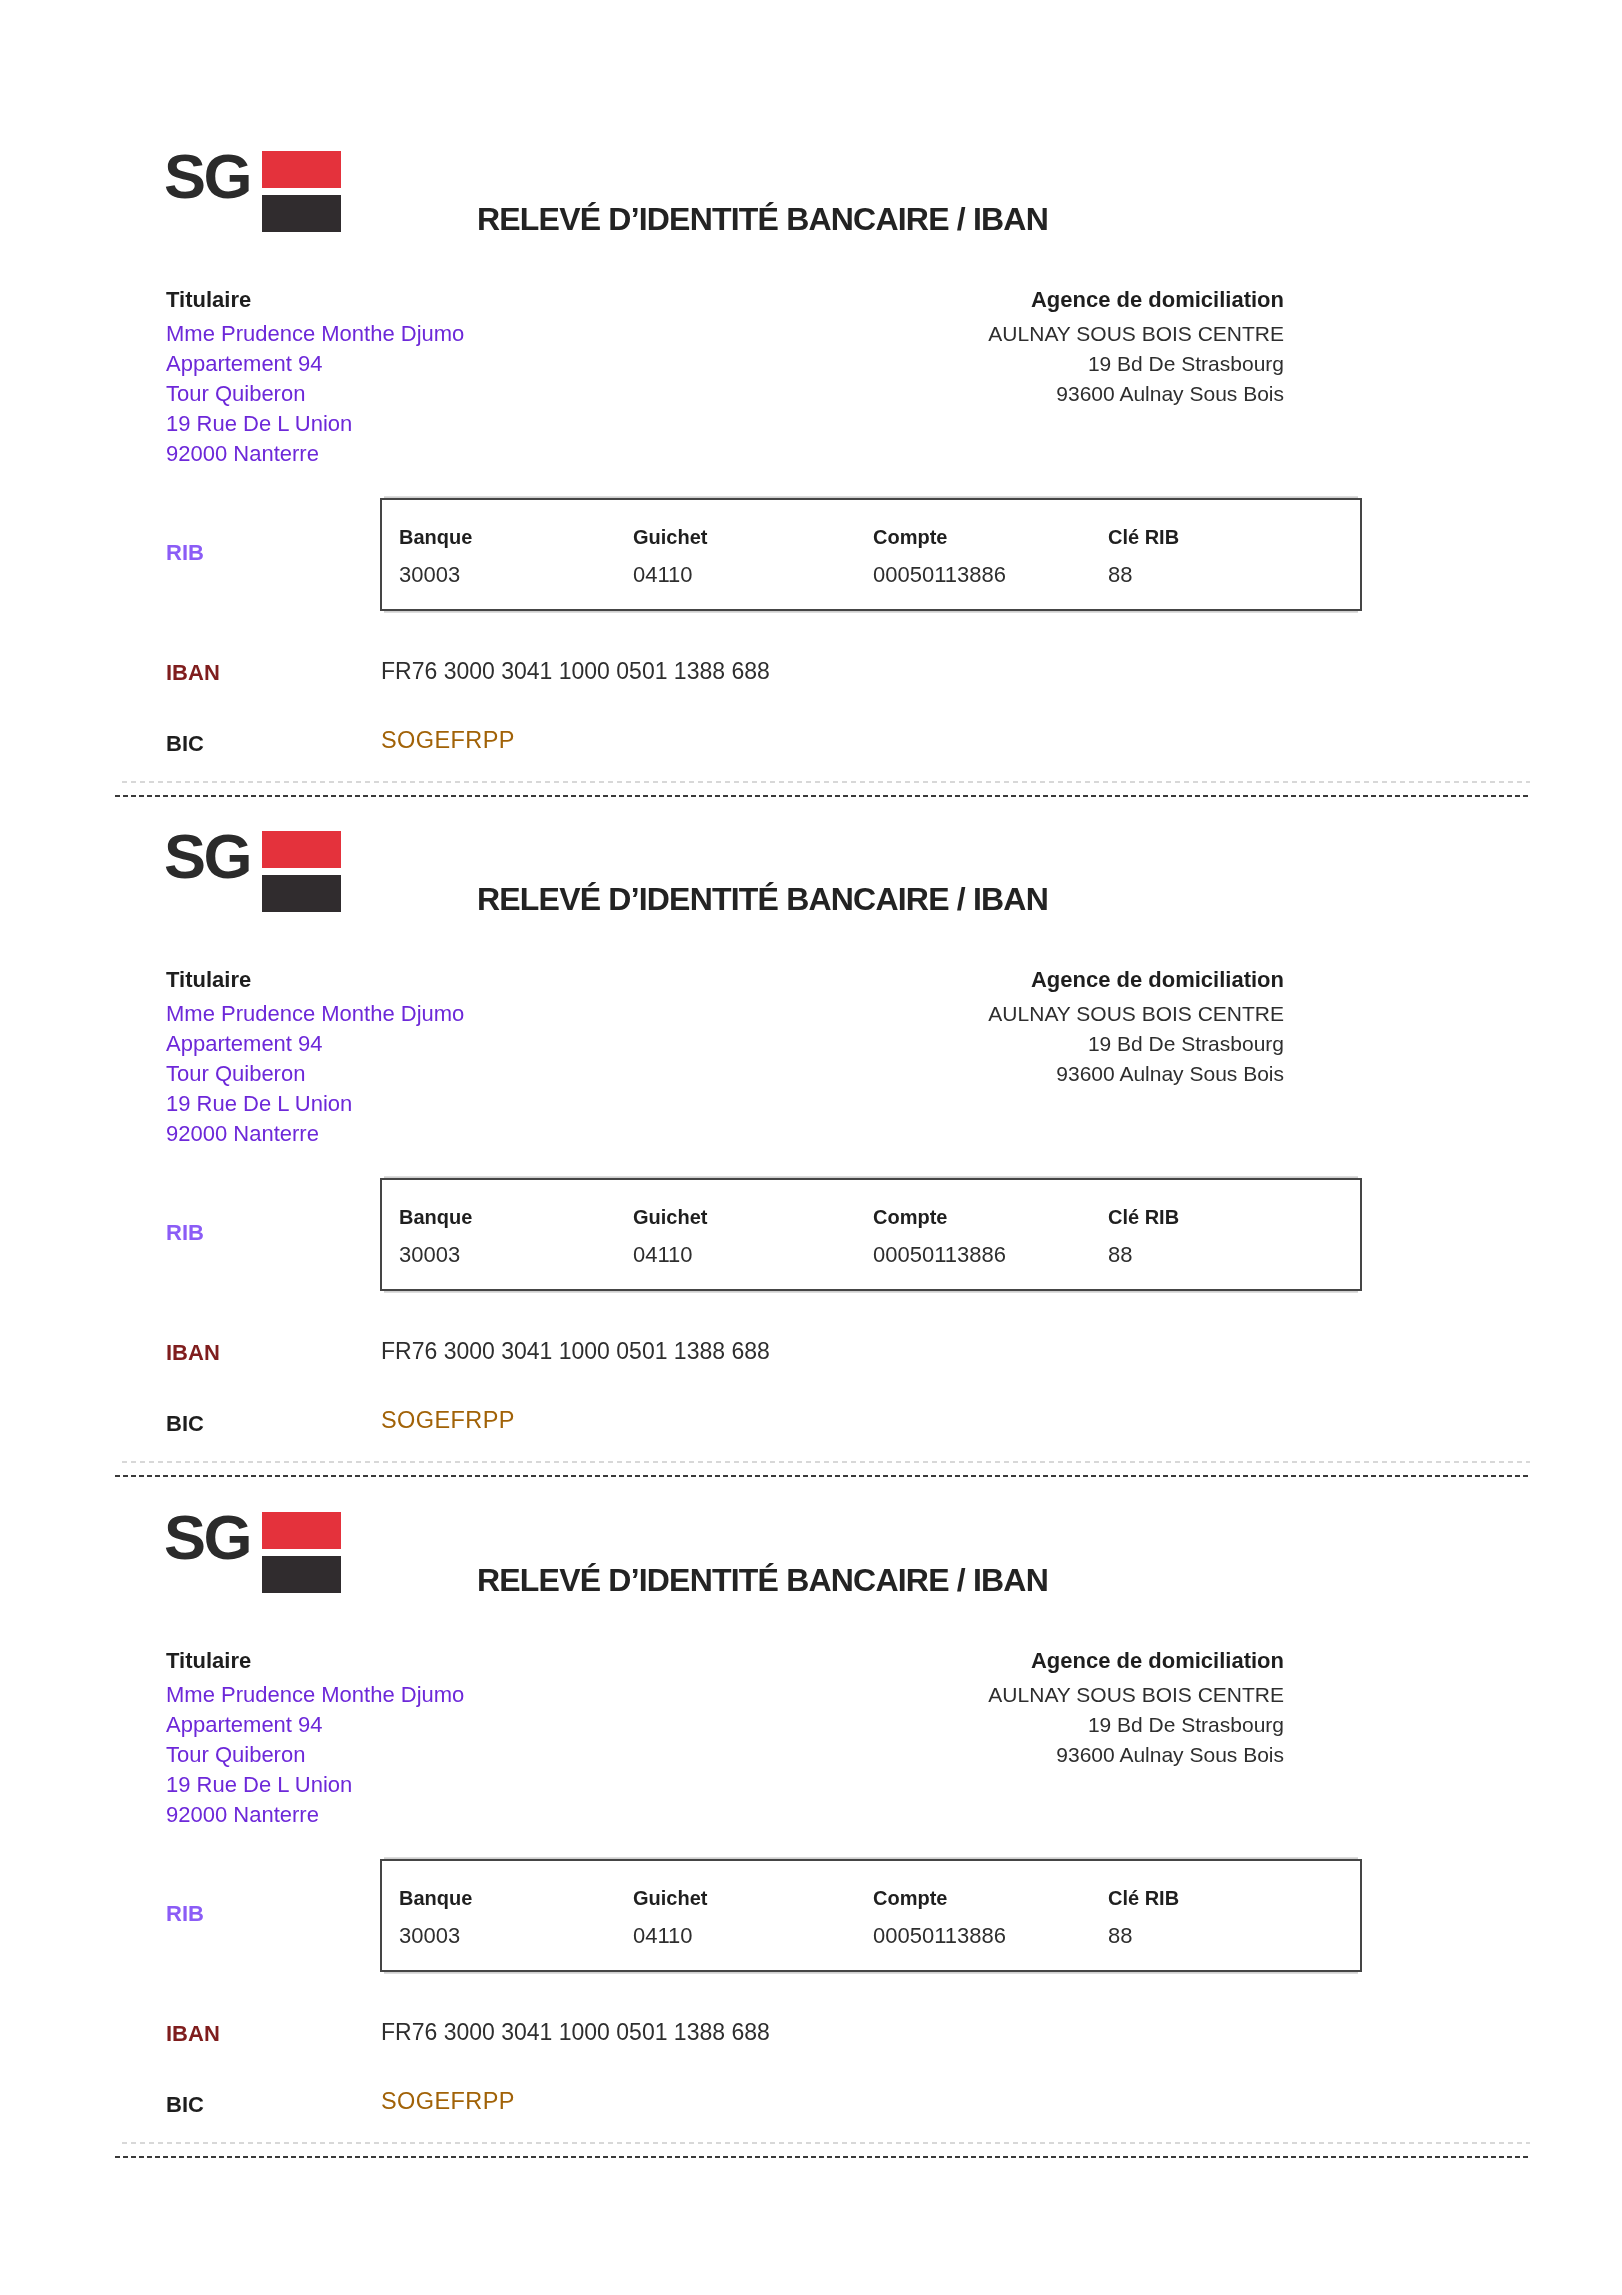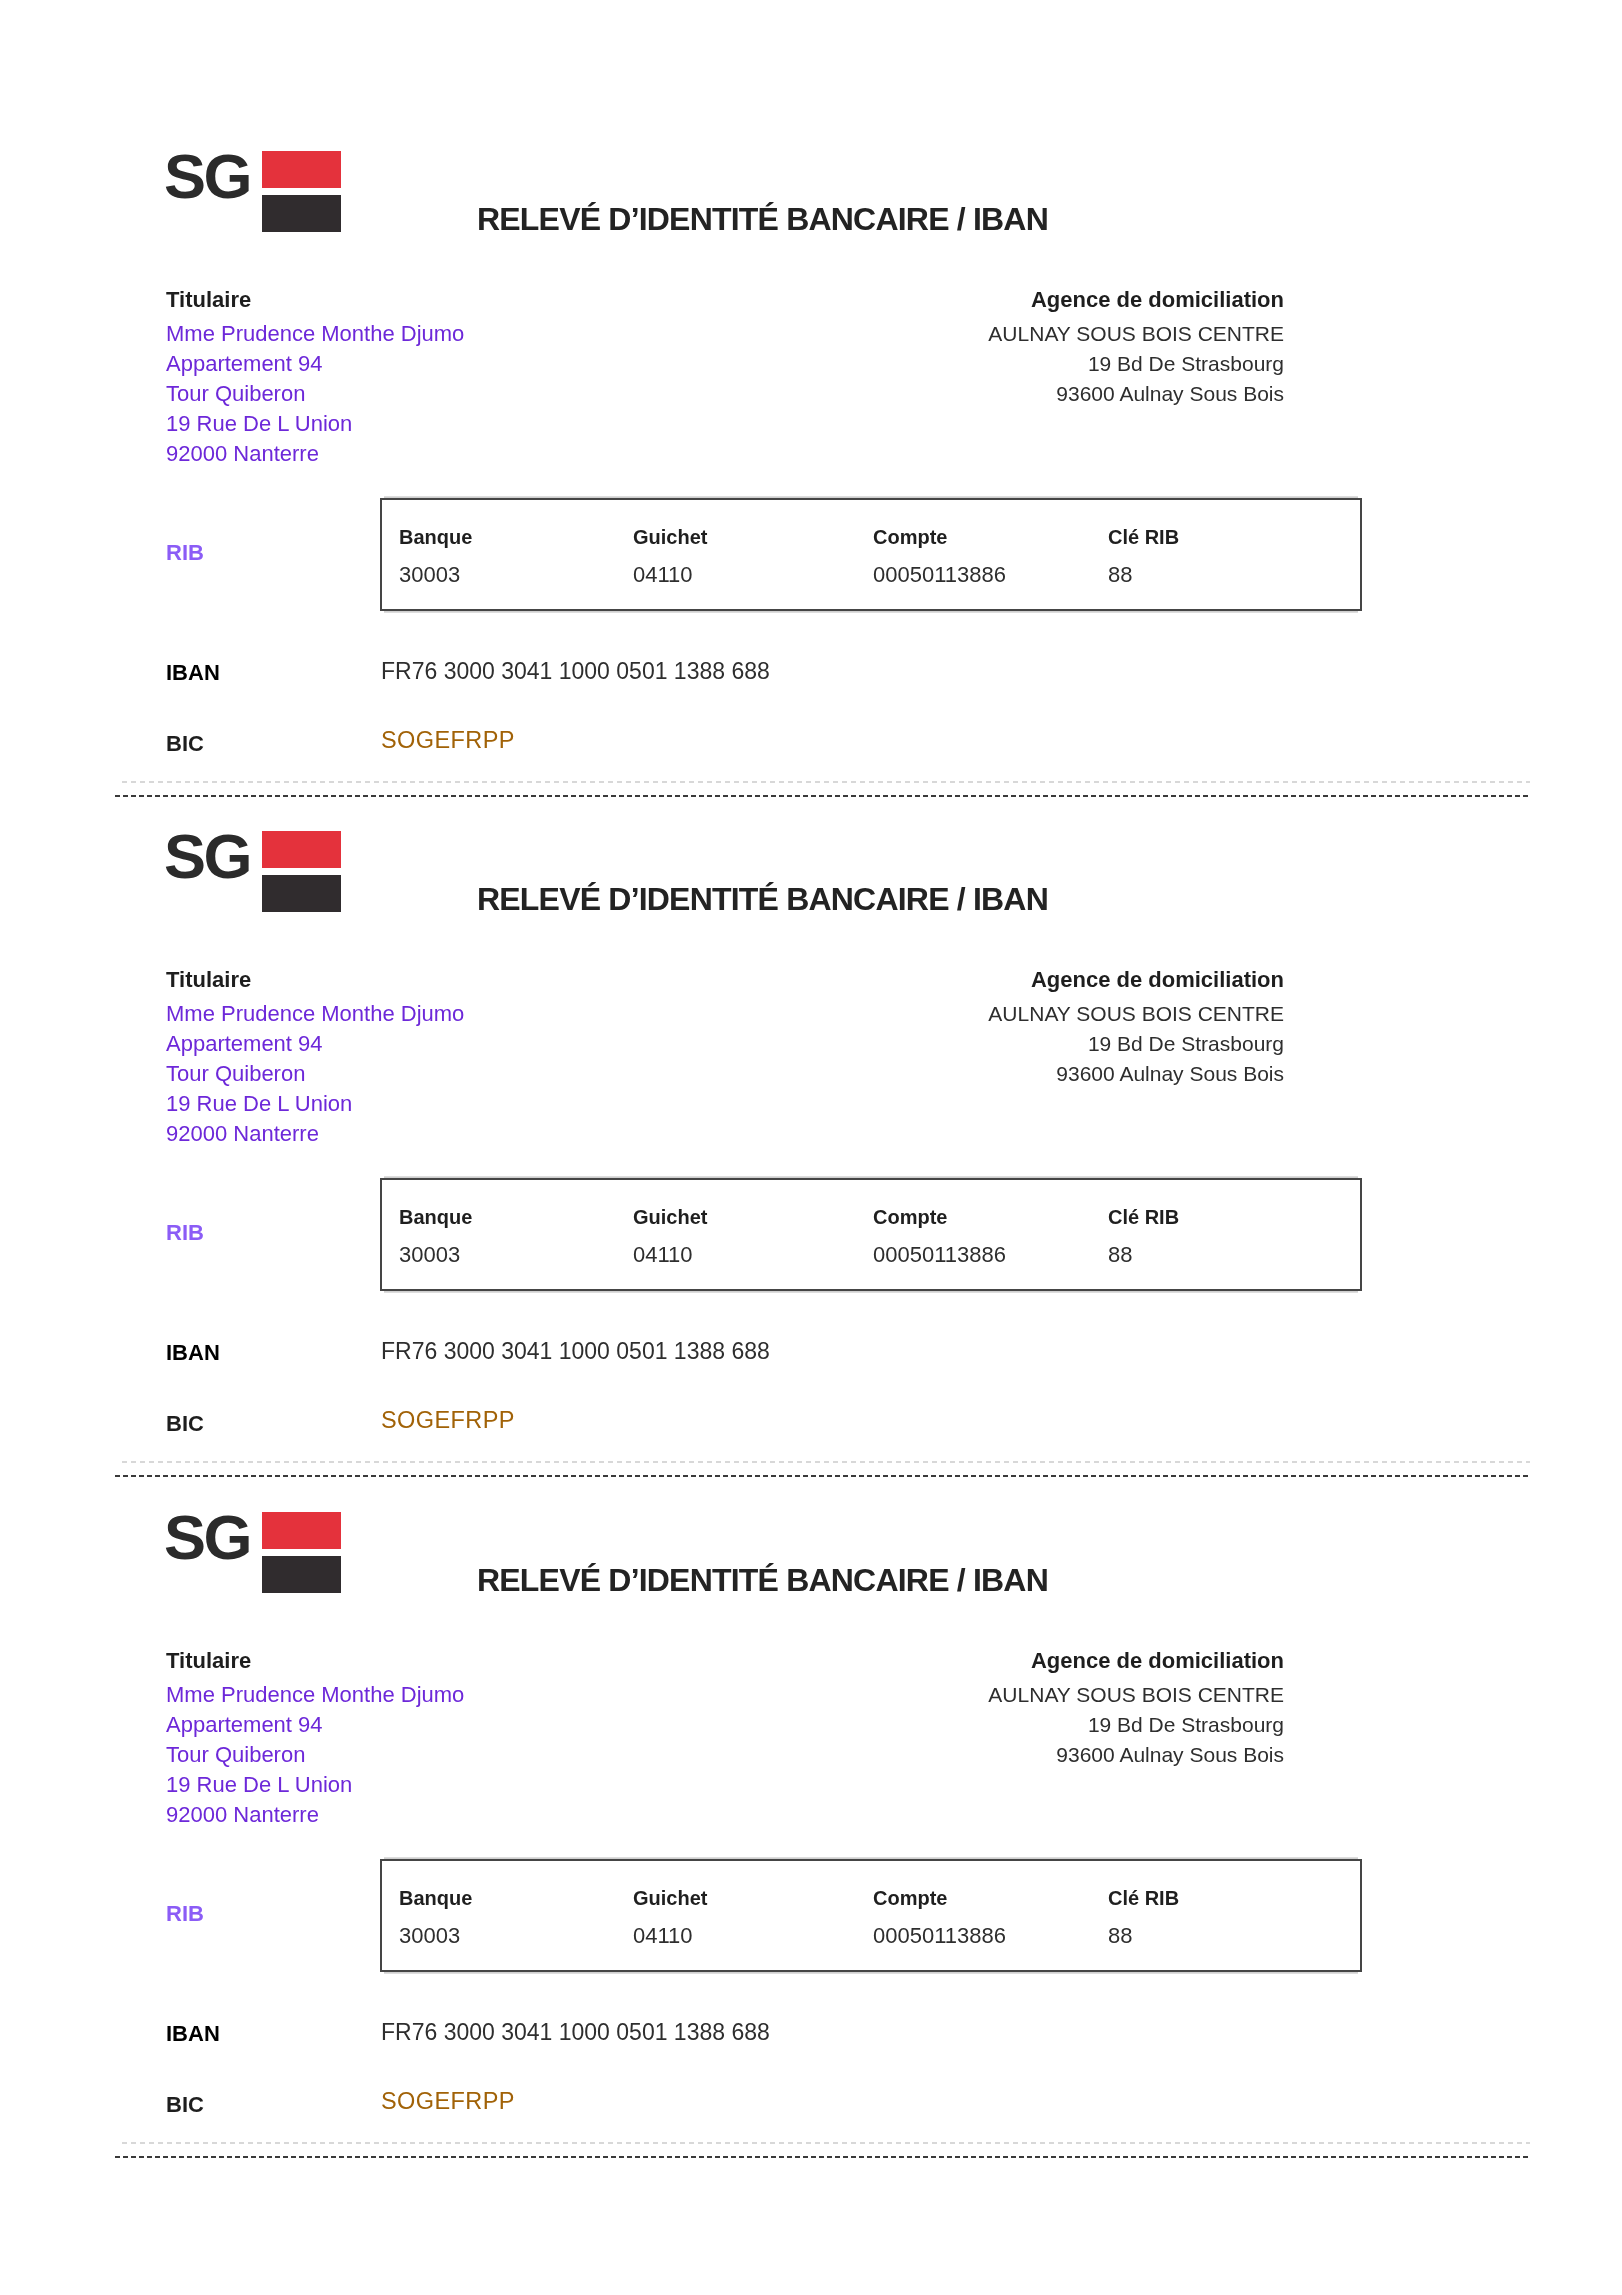--- a/index.html
+++ b/index.html
@@ -71,21 +71,21 @@
   .rib-box .cell { position: absolute; line-height: 1; white-space: nowrap; }
   .rib-box .hdr  { top: 27px;  font-size: 20px; font-weight: 700; color: #1f1f1f; }
   .rib-box .val  { top: 64px;  font-size: 22px; color: #2e2e2e; }
   .rib-box .c0 { left: 17px; }
   .rib-box .c1 { left: 251px; }
   .rib-box .c2 { left: 491px; }
   .rib-box .c3 { left: 726px; }
   
   .iban-label {
     position: absolute; left: 166px; top: 511px;
-    font-size: 22px; font-weight: 700; color: #000000; line-height: 1;
+    font-size: 22px; font-weight: 700; color: #7f1d1d; line-height: 1;
   }
   .iban-value {
     position: absolute; left: 381px; top: 509px;
     font-size: 23px; color: #2e2e2e; line-height: 1; white-space: nowrap;
   }
   .bic-label {
     position: absolute; left: 166px; top: 582px;
     font-size: 22px; font-weight: 700; color: #1e1e1e; line-height: 1;
   }
   .bic-value {

